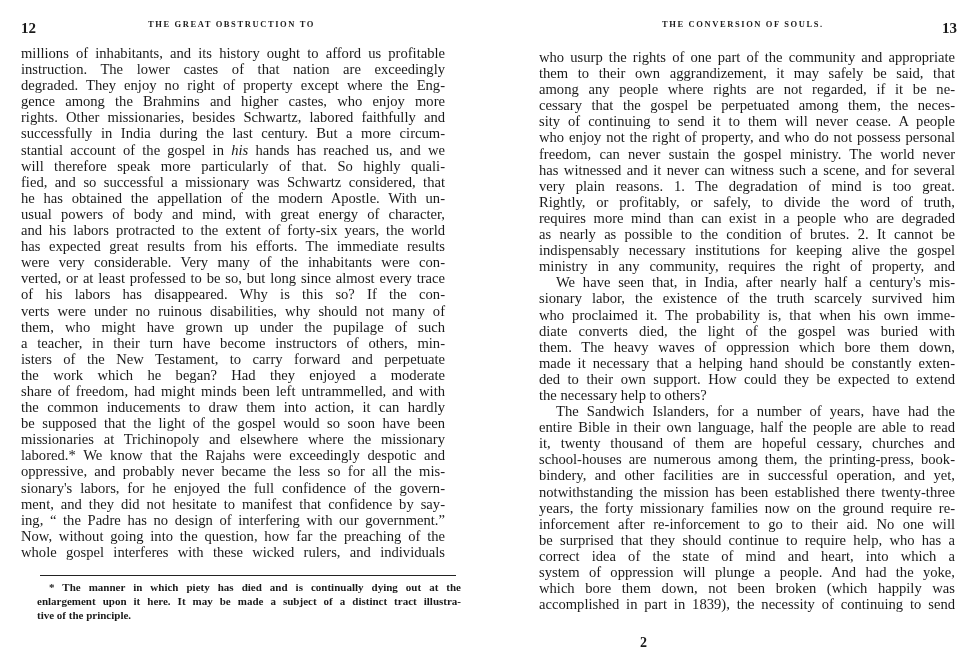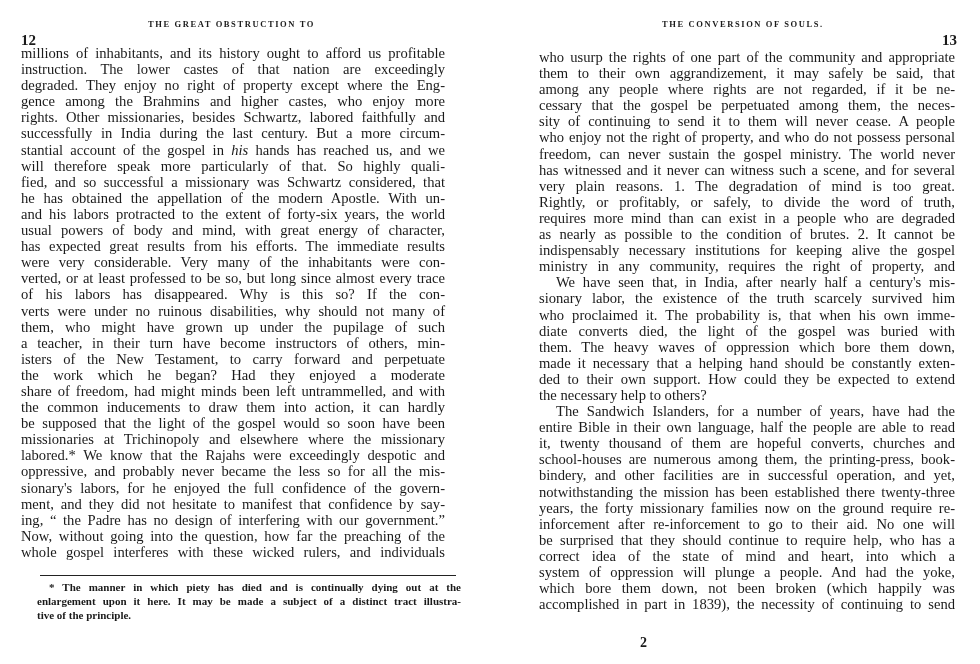--- a/index.html
+++ b/index.html
@@ -14,21 +14,21 @@
 
   .running-head {
     position: absolute; top: 19px;
     font-size: 8.5px; letter-spacing: 1.6px; text-transform: uppercase;
     font-family: "Liberation Serif", serif; font-weight: bold;
   }
   .page-left .running-head { left: 148px; }
   .page-right .running-head { left: 172px; }
 
   .page-num {
-    position: absolute; top: 32px; font-size: 15px; font-weight: bold;
+    position: absolute; top: 20px; font-size: 15px; font-weight: bold;
     font-family: "Liberation Serif", serif;
   }
   .page-left .page-num { left: 21px; }
   .page-right .page-num { left: 452px; }
 
   .text-block {
     position: absolute;
     font-family: "Liberation Serif", serif;
     font-size: 14.6px;
     line-height: 16.1px;
@@ -72,22 +72,22 @@
       <span class="line">millions of inhabitants, and its history ought to afford us profitable</span>
       <span class="line">instruction. The lower castes of that nation are exceedingly</span>
       <span class="line">degraded. They enjoy no right of property except where the Eng-</span>
       <span class="line">gence among the Brahmins and higher castes, who enjoy more</span>
       <span class="line">rights. Other missionaries, besides Schwartz, labored faithfully and</span>
       <span class="line">successfully in India during the last century. But a more circum-</span>
       <span class="line">stantial account of the gospel in <em>his</em> hands has reached us, and we</span>
       <span class="line">will therefore speak more particularly of that. So highly quali-</span>
       <span class="line">fied, and so successful a missionary was Schwartz considered, that</span>
       <span class="line">he has obtained the appellation of the modern Apostle. With un-</span>
+      <span class="line">usual powers of body and mind, with great energy of character,</span>
       <span class="line">and his labors protracted to the extent of forty-six years, the world</span>
-      <span class="line">usual powers of body and mind, with great energy of character,</span>
       <span class="line">has expected great results from his efforts. The immediate results</span>
       <span class="line">were very considerable. Very many of the inhabitants were con-</span>
       <span class="line">verted, or at least professed to be so, but long since almost every trace</span>
       <span class="line">of his labors has disappeared. Why is this so? If the con-</span>
       <span class="line">verts were under no ruinous disabilities, why should not many of</span>
       <span class="line">them, who might have grown up under the pupilage of such</span>
       <span class="line">a teacher, in their turn have become instructors of others, min-</span>
       <span class="line">isters of the New Testament, to carry forward and perpetuate</span>
       <span class="line">the work which he began? Had they enjoyed a moderate</span>
       <span class="line">share of freedom, had might minds been left untrammelled, and with</span>
@@ -131,21 +131,21 @@
       <span class="line indent">We have seen that, in India, after nearly half a century's mis-</span>
       <span class="line">sionary labor, the existence of the truth scarcely survived him</span>
       <span class="line">who proclaimed it. The probability is, that when his own imme-</span>
       <span class="line">diate converts died, the light of the gospel was buried with</span>
       <span class="line">them. The heavy waves of oppression which bore them down,</span>
       <span class="line">made it necessary that a helping hand should be constantly exten-</span>
       <span class="line">ded to their own support. How could they be expected to extend</span>
       <span class="line last">the necessary help to others?</span>
       <span class="line indent">The Sandwich Islanders, for a number of years, have had the</span>
       <span class="line">entire Bible in their own language, half the people are able to read</span>
-      <span class="line">it, twenty thousand of them are hopeful converts, churches and</span>
+      <span class="line">it, twenty thousand of them are hopeful cessary, churches and</span>
       <span class="line">school-houses are numerous among them, the printing-press, book-</span>
       <span class="line">bindery, and other facilities are in successful operation, and yet,</span>
       <span class="line">notwithstanding the mission has been established there twenty-three</span>
       <span class="line">years, the forty missionary families now on the ground require re-</span>
       <span class="line">inforcement after re-inforcement to go to their aid. No one will</span>
       <span class="line">be surprised that they should continue to require help, who has a</span>
       <span class="line">correct idea of the state of mind and heart, into which a</span>
       <span class="line">system of oppression will plunge a people. And had the yoke,</span>
       <span class="line">which bore them down, not been broken (which happily was</span>
       <span class="line">accomplished in part in 1839), the necessity of continuing to send</span>

